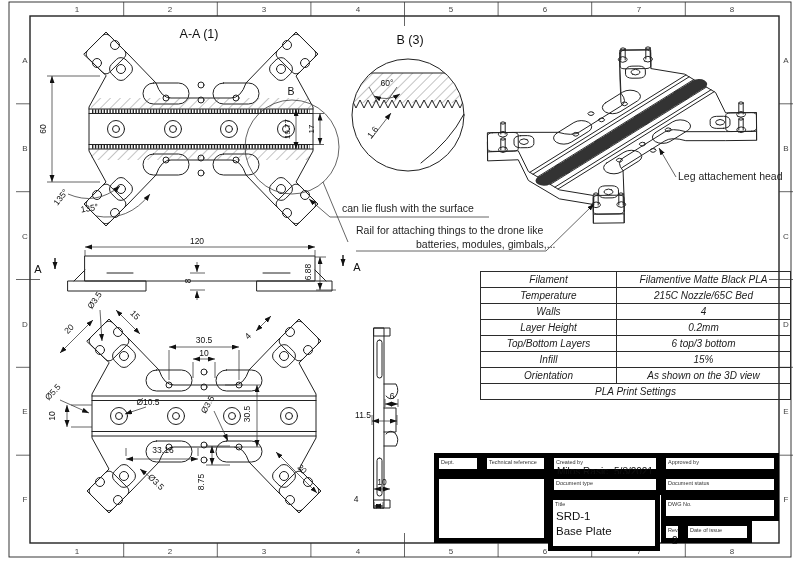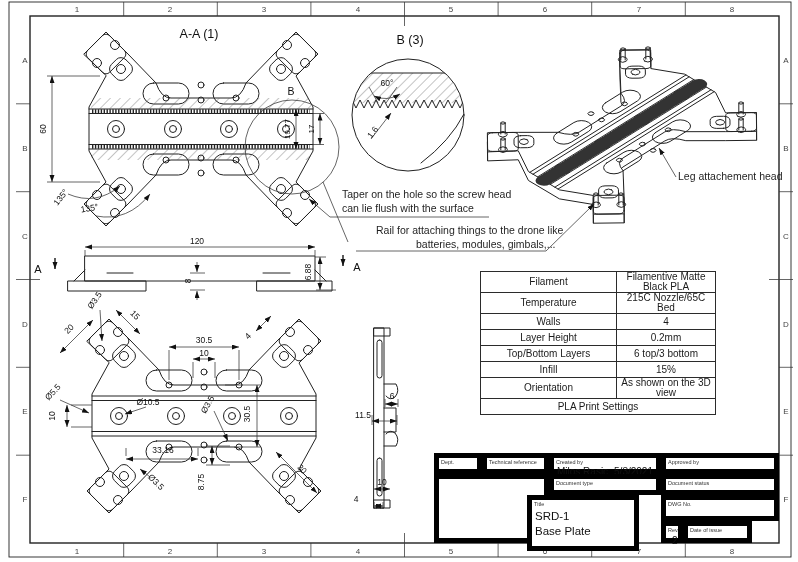--- a/index.html
+++ b/index.html
@@ -8,22 +8,22 @@
   svg{position:absolute;left:0;top:0;}
   .geo{stroke:#222;stroke-width:1;fill:none;stroke-linejoin:round;stroke-linecap:round;}
   .thin{stroke:#333;stroke-width:0.75;fill:none;}
   .frame{stroke:#222;fill:none;}
   .dimtxt{font-size:8px;fill:#111;}
   .dimtxt2{font-size:8.5px;fill:#111;}
   .vtitle{font-size:12.5px;fill:#111;}
   .gridlab{font-size:8px;fill:#444;}
   #plate-outline,#plate line,#plate circle,#plate rect,#pad rect,#pad circle{vector-effect:non-scaling-stroke;}
   .note{position:absolute;font-size:10.5px;color:#1f1f1f;white-space:nowrap;}
-  .pst{position:absolute;left:480px;top:271px;width:236px;border-collapse:collapse;
-       table-layout:fixed;}
+  .pst{position:absolute;left:480px;top:271px;width:311px;border-collapse:collapse;
+       table-layout:fixed;font-style:italic;}
   .pst td{border:1px solid #2b2b2b;height:15px;text-align:center;font-size:10px;
           padding:0;line-height:1;overflow:hidden;}
   .pst td.c1{width:135px;}
   .tbcell{position:absolute;border:5px solid #000000;box-sizing:border-box;background:#fff;text-align:right;}
   .tblab{position:absolute;left:2px;top:1px;font-size:5.5px;color:#333;white-space:nowrap;}
   .tbval{position:absolute;font-size:10px;color:#111;white-space:nowrap;}
   .tbbig{position:absolute;font-size:11.5px;color:#111;white-space:nowrap;}
 </style>
 </head>
 <body>
@@ -342,23 +342,22 @@
   </g>
 
   <g class="thin">
     <line x1="330" y1="217" x2="489" y2="217"></line>
     <line x1="330" y1="217" x2="309" y2="199" marker-end="url(#arr)"></line>
     <line x1="356" y1="251" x2="546" y2="251"></line>
     <line x1="546" y1="251" x2="594" y2="204" marker-end="url(#arr)"></line>
   </g>
 </svg>
 
-<div class="note" style="left:342px;top:188px;">Taper on the hole so the screw head</div>
 <div class="note" style="left:342px;top:202px;">can lie flush with the surface</div>
-<div class="note" style="left:376px;top:224px;">Rail for attaching things to the drone like</div>
+<div class="note" style="left:356px;top:224px;">Rail for attaching things to the drone like</div>
 <div class="note" style="left:416px;top:238px;">batteries, modules, gimbals,...</div>
 <div class="note" style="left:678px;top:170px;">Leg attachement head</div>
 
 <table class="pst">
   <tbody>
     <tr>
           <td class="c1">Filament</td>
           <td>Filamentive Matte Black PLA</td>
         </tr>
     <tr>
@@ -406,21 +405,21 @@
   <div class="tbcell" style="left:661px;top:453px;width:118px;height:21px;">
     <span class="tblab">Approved by</span>
   </div>
   <div class="tbcell" style="left:434px;top:474px;width:115px;height:69px;"></div>
   <div class="tbcell" style="left:549px;top:474px;width:112px;height:21px;">
     <span class="tblab">Document type</span>
   </div>
   <div class="tbcell" style="left:661px;top:474px;width:118px;height:21px;">
     <span class="tblab">Document status</span>
   </div>
-  <div class="tbcell" style="left:527px;top:495px;width:112px;height:56px;">
+  <div class="tbcell" style="left:548px;top:495px;width:112px;height:56px;">
     <span class="tblab">Title</span>
     <span class="tbbig" style="left:3px;top:10px;">SRD-1</span>
     <span class="tbbig" style="left:3px;top:25px;">Base Plate</span>
   </div>
   <div class="tbcell" style="left:661px;top:495px;width:118px;height:26px;">
     <span class="tblab">DWG No.</span>
   </div>
   <div class="tbcell" style="left:661px;top:521px;width:22px;height:22px;">
     <span class="tblab">Rev.</span>
     <span class="tbval" style="left:6px;top:9px;">2</span>

